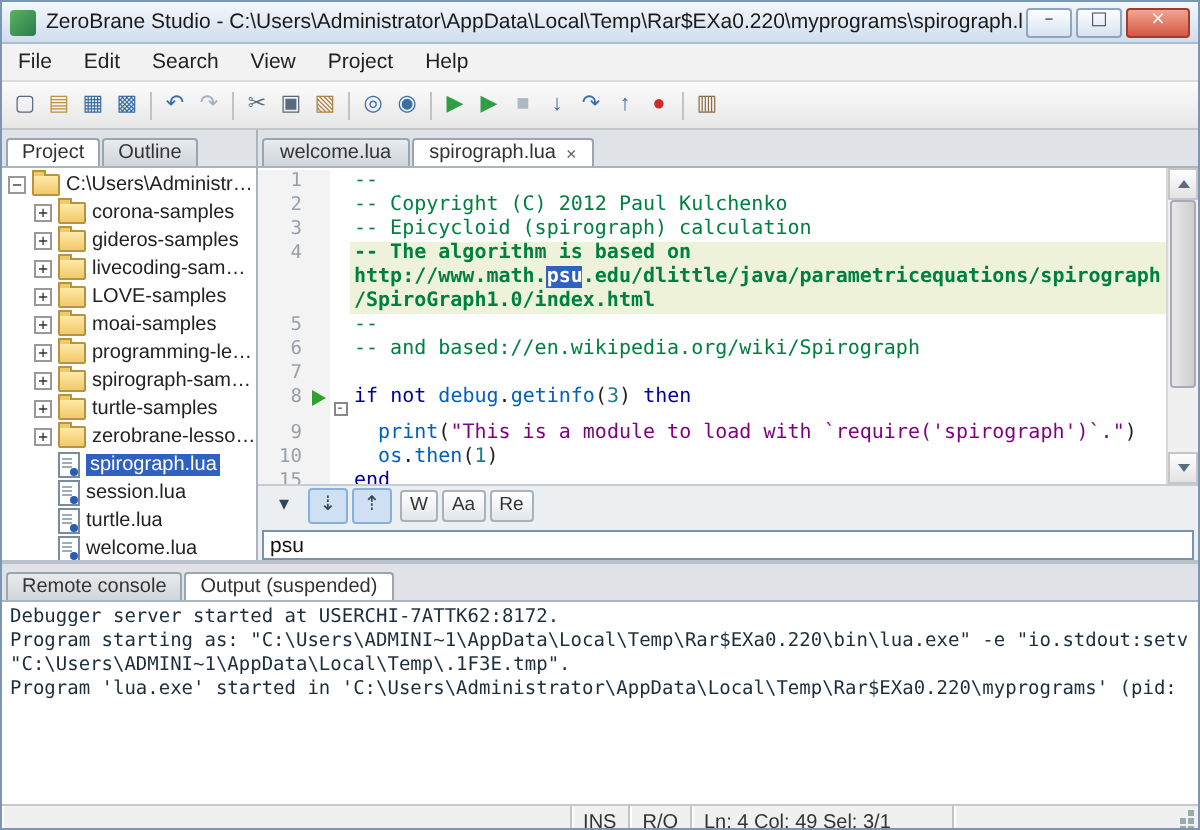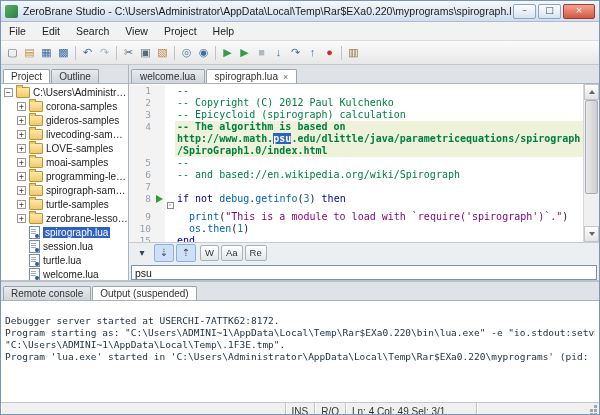--- a/index.html
+++ b/index.html
@@ -72,21 +72,21 @@
   .findbar{height:20px;flex:none;background:#eceff2;border-top:1px solid #c5ccd3;display:flex;align-items:center;padding:0 3px;gap:2px;}
   .fbtn{width:18px;height:16px;flex:none;text-align:center;font-size:10px;line-height:16px;color:#345;border:1px solid transparent;border-radius:2px;}
   .fbtn.pressed{background:#cfe0f5;border-color:#8ab0dd;}
   .ftoggles{display:flex;gap:2px;margin-left:2px;}
   .ftoggle{padding:0 4px;height:14px;line-height:14px;font-size:9.5px;color:#333;background:linear-gradient(#fff,#e2e6ea);border:1px solid #a8b2ba;border-radius:2px;}
   .findrow{height:19px;flex:none;background:#eceff2;display:flex;align-items:center;padding:0 2px;}
   .find-input{flex:1;height:15px;box-sizing:border-box;border:1px solid #7a93ad;font:10.5px "Liberation Sans",sans-serif;padding:0 3px;background:#fff;color:#111;}
 
   
   .outpanel{height:120px;flex:none;border-top:2px solid #b9c2cb;display:flex;flex-direction:column;background:#fff;}
-  .outtext{flex:1;overflow:hidden;background:#fff;padding:14px 4px;font:9.5px/12px "DejaVu Sans Mono",monospace;color:#1c2e3e;}
+  .outtext{flex:1;overflow:hidden;background:#fff;padding:2px 4px;font:9.5px/12px "DejaVu Sans Mono",monospace;color:#1c2e3e;}
   .oline{white-space:pre;overflow:hidden;}
 
   
   .statusbar{height:17px;flex:none;background:#f0f0f0;border-top:1px solid #c8c8c8;display:flex;align-items:stretch;font-size:10px;color:#333;}
   .sseg{border-right:1px solid #c4c4c4;box-shadow:inset 1px 0 0 #fff;padding:0 6px;display:flex;align-items:center;white-space:nowrap;}
   .sseg.grow{flex:1;}
   .sseg.pos{min-width:118px;}
   .sseg.end{flex:none;width:110px;border-right:none;position:relative;}
   .sseg.end::after{content:"";position:absolute;right:2px;bottom:2px;width:3px;height:3px;background:#9aa;box-shadow:-4px 4px 0 #9aa,-4px 0 0 #9aa,0 -4px 0 #9aa,-8px 8px 0 #9aa,0 4px 0 #9aa;transform:translateY(-6px);}
 </style>

